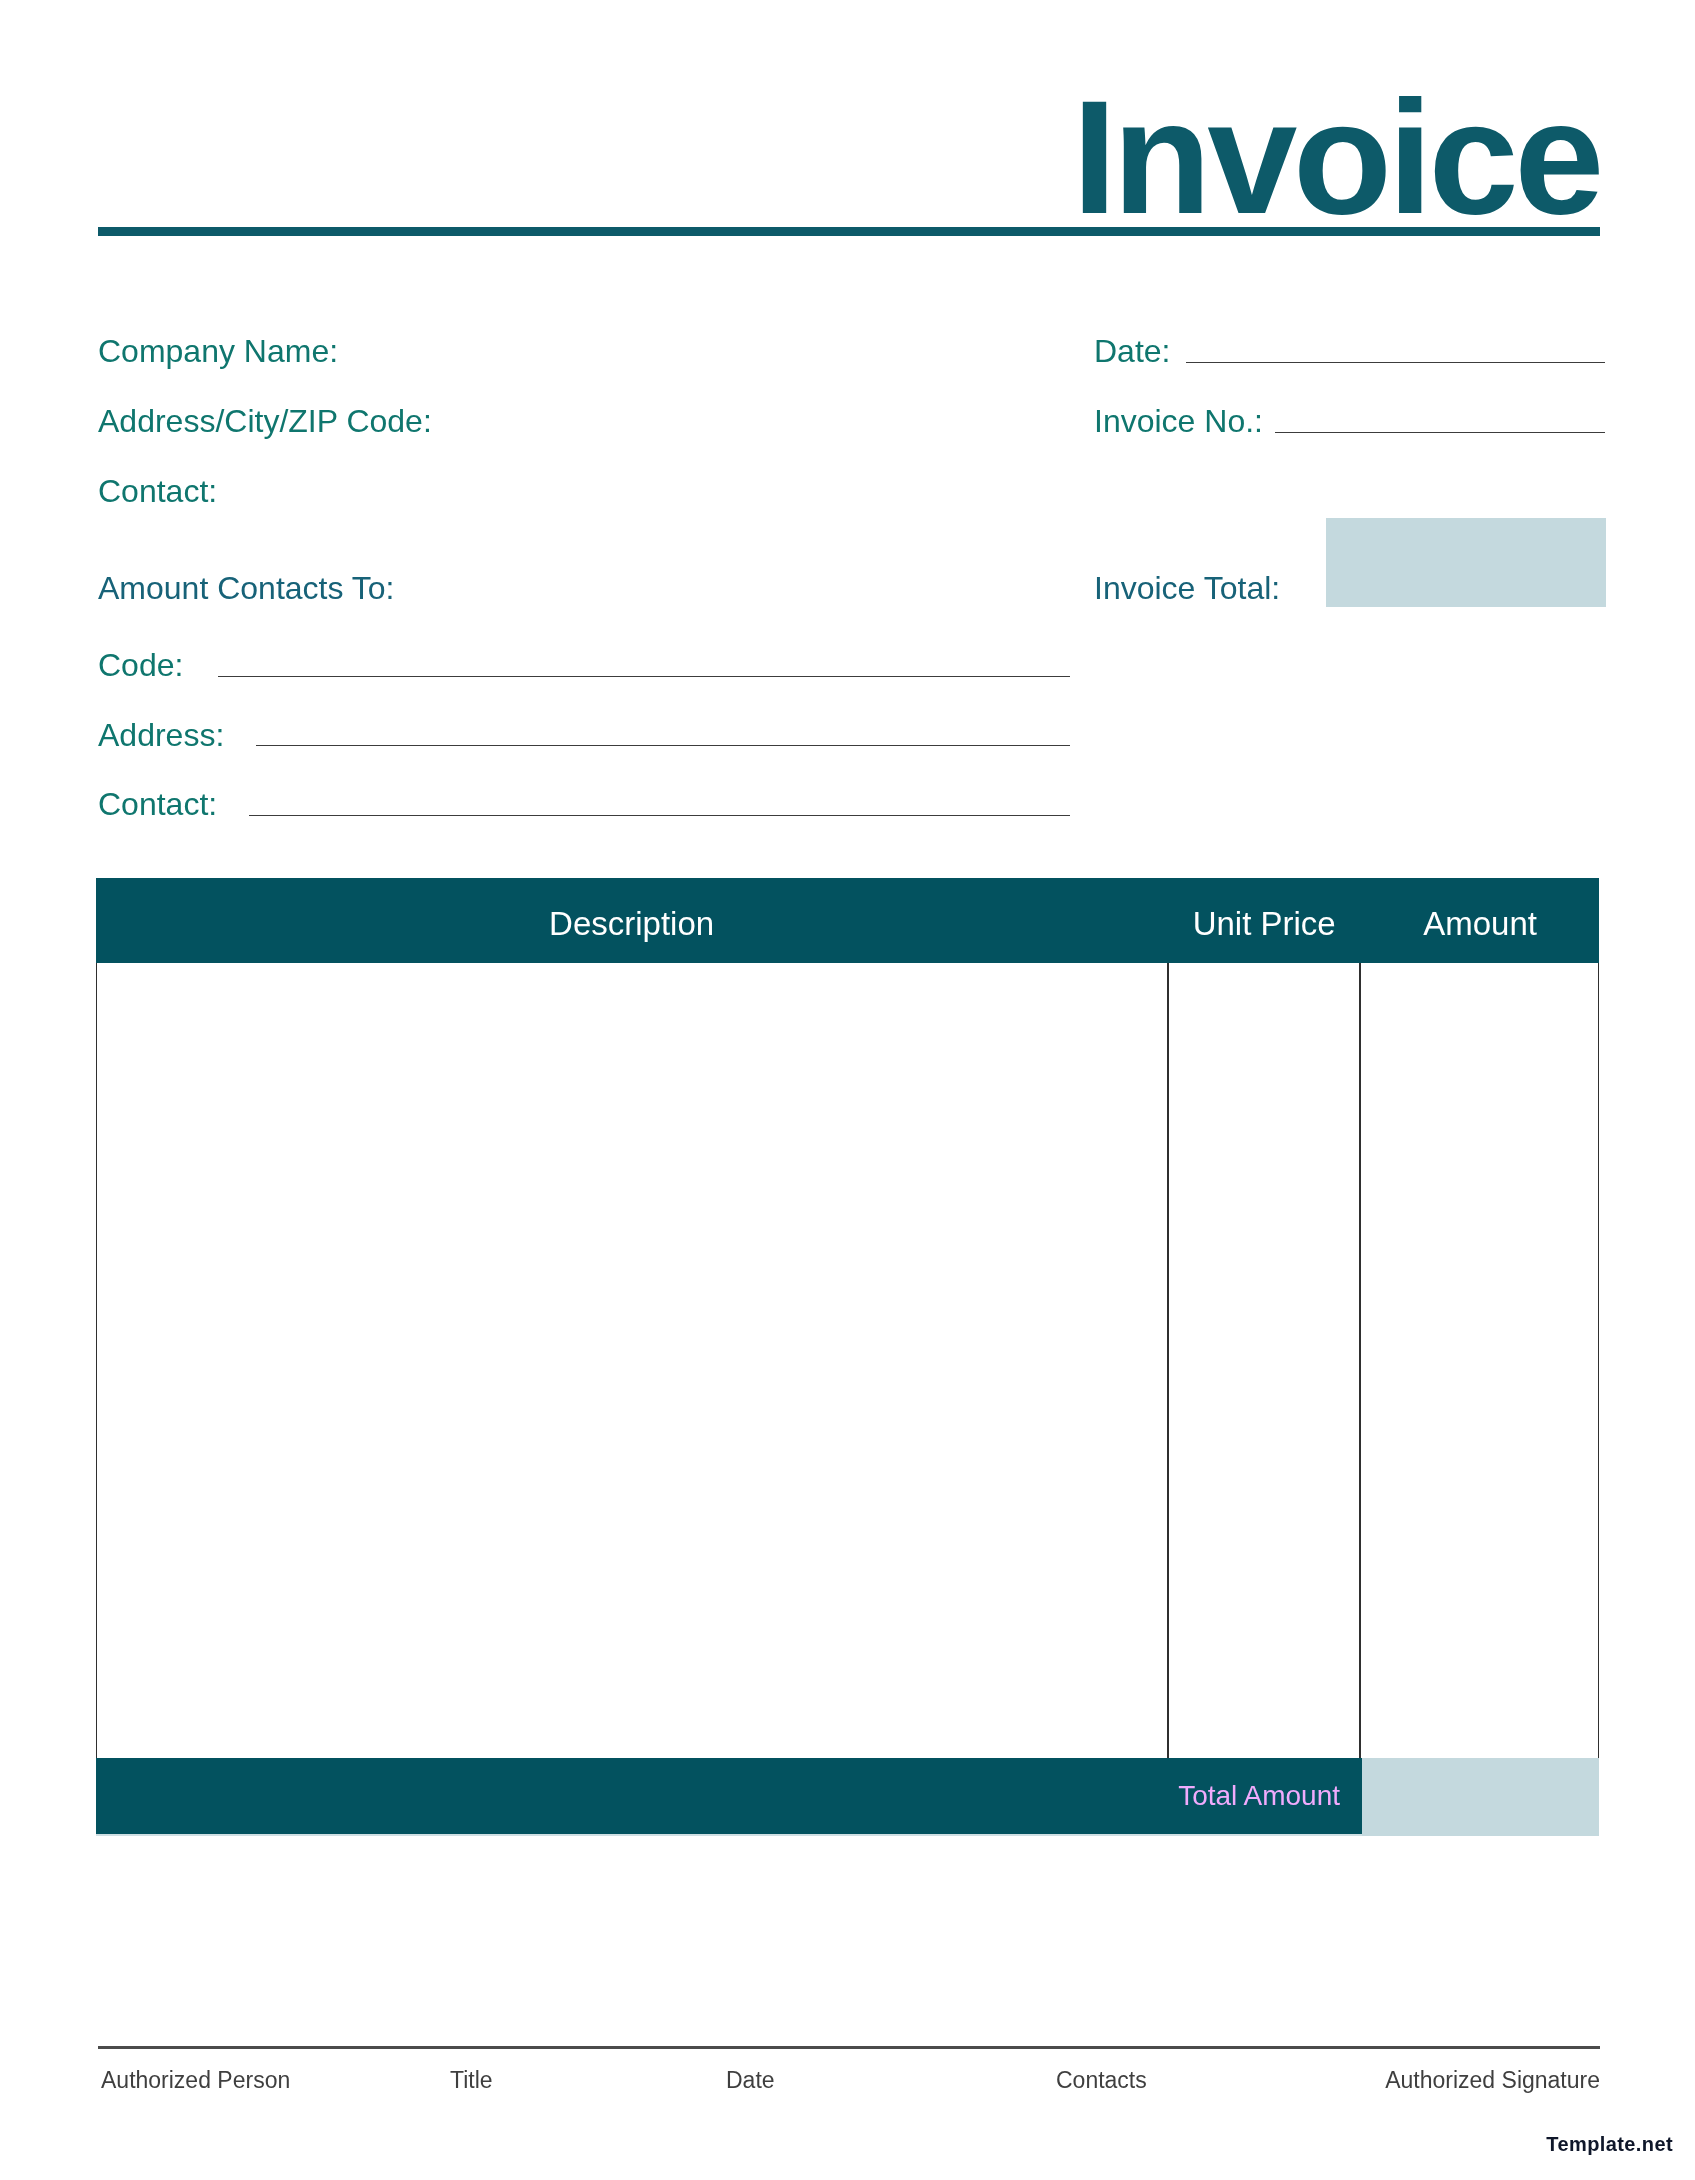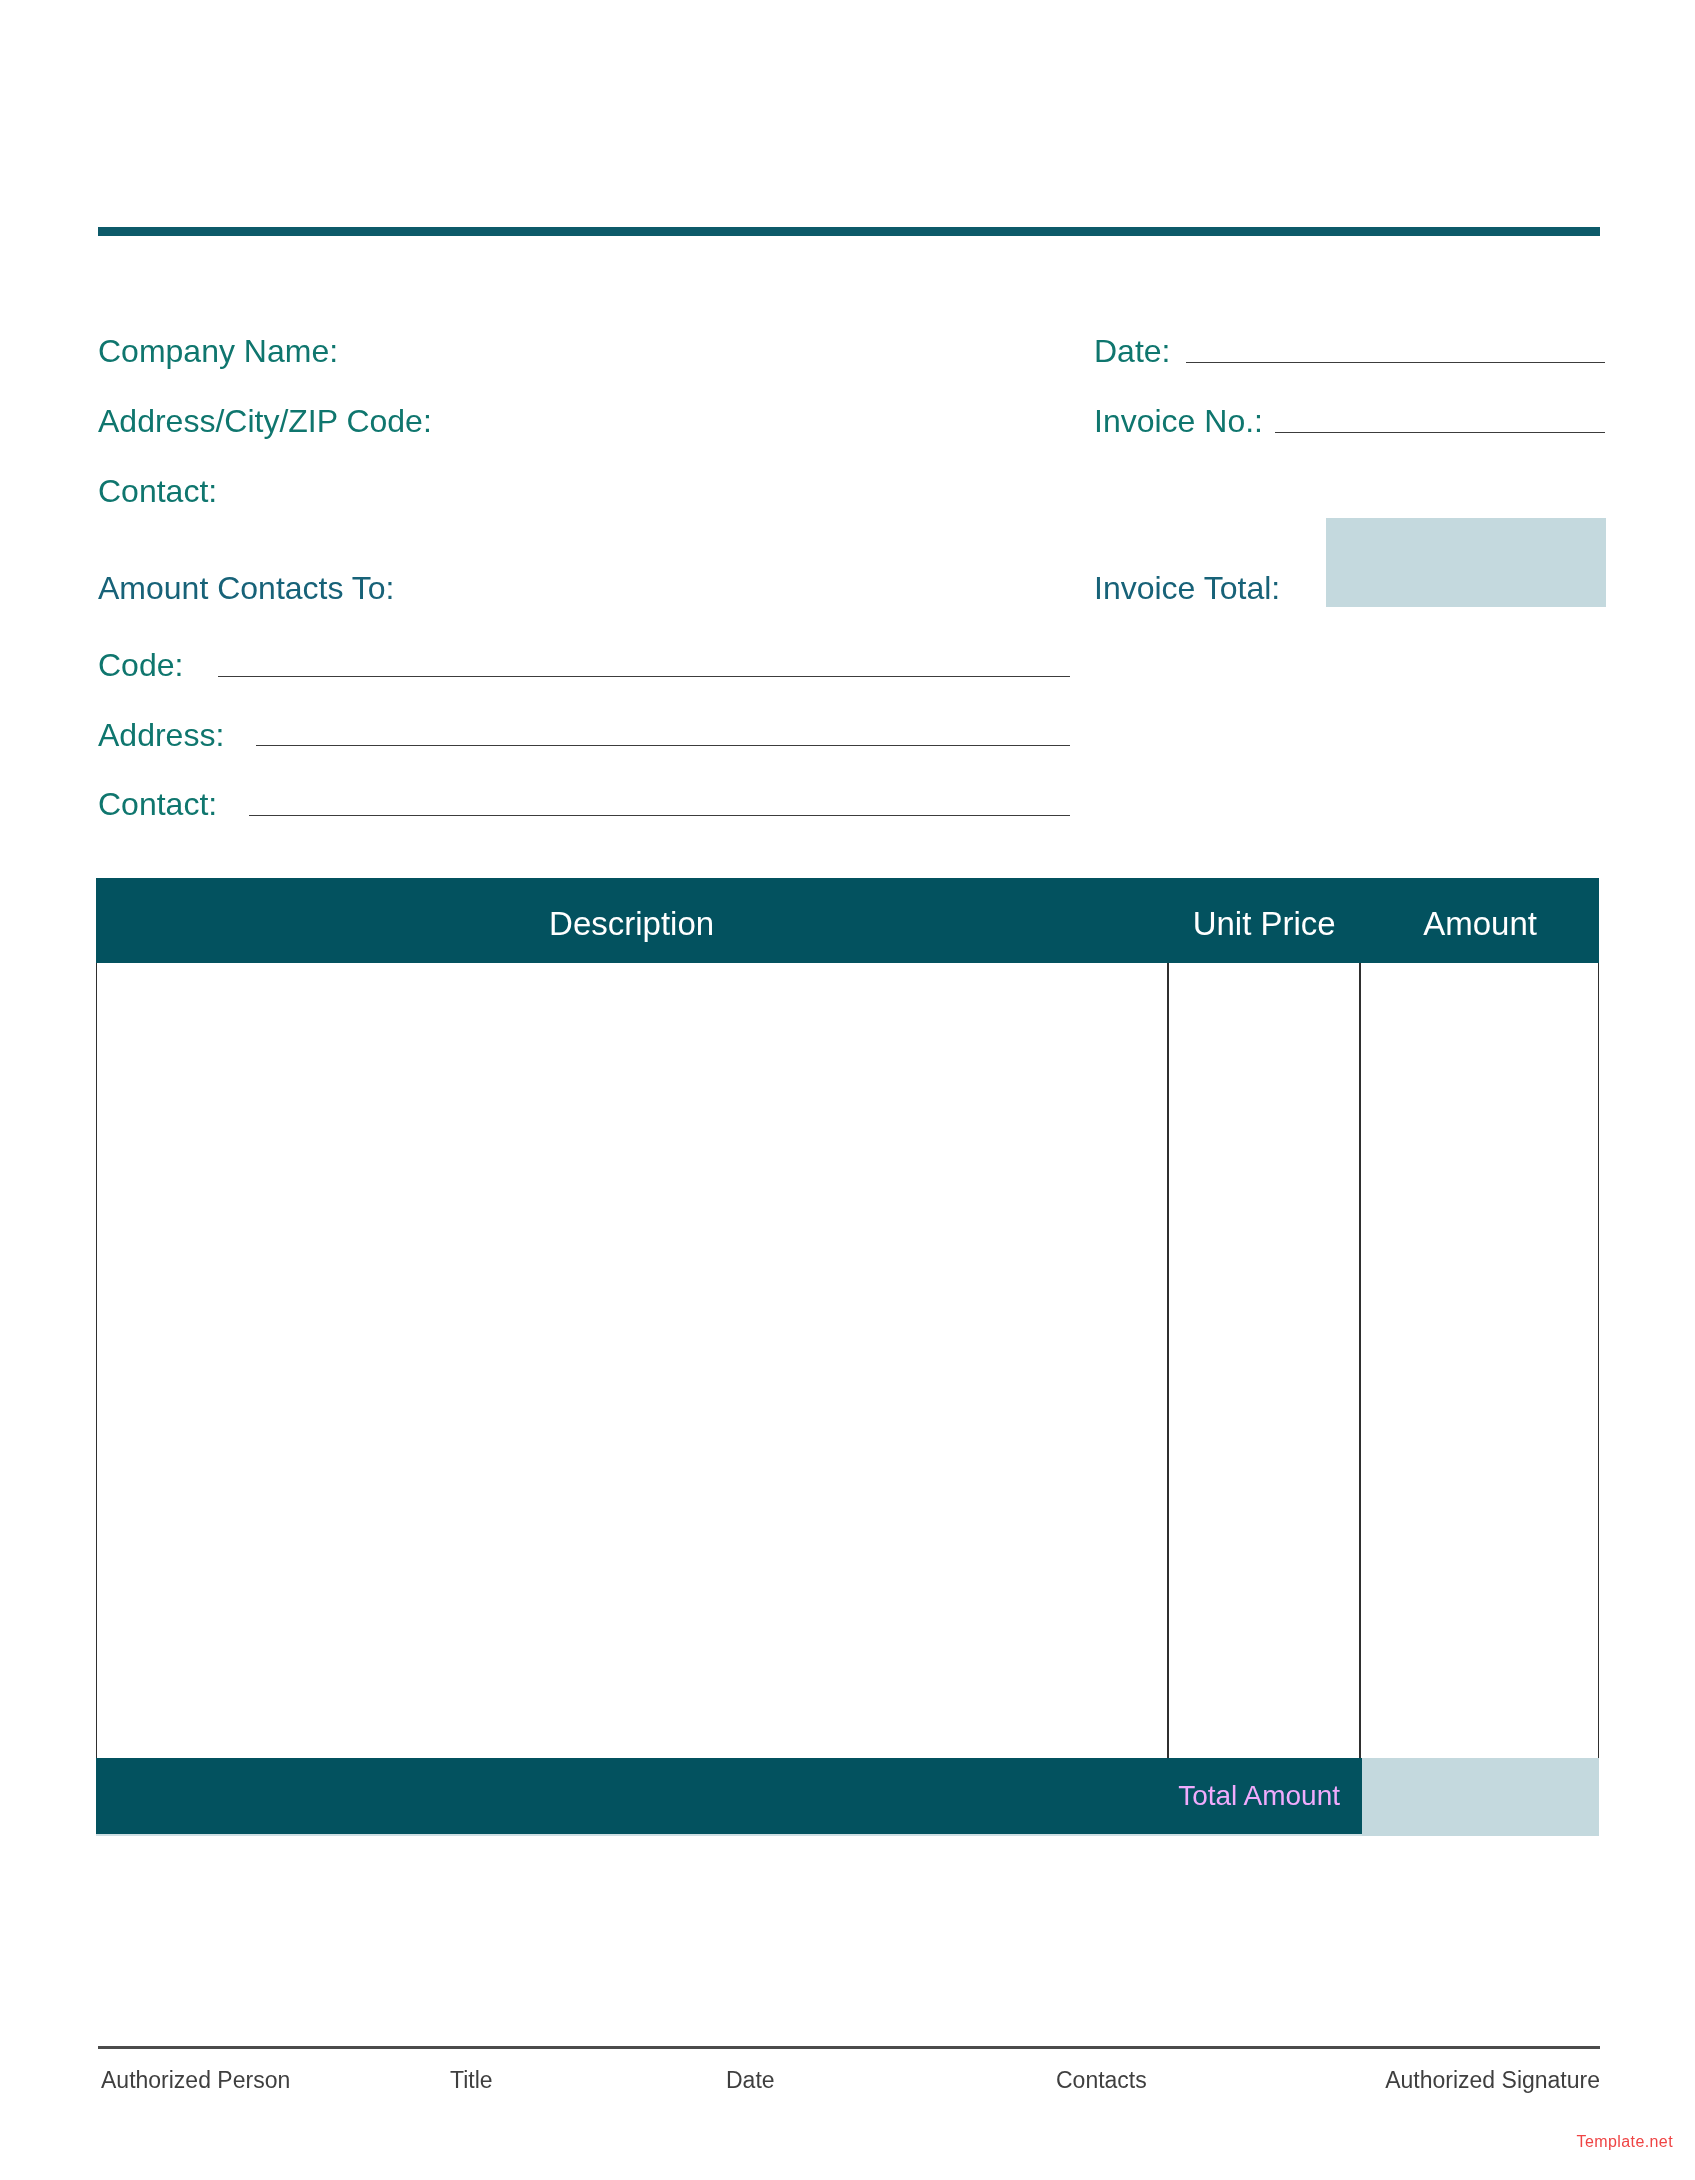--- a/index.html
+++ b/index.html
@@ -92,29 +92,30 @@
     left: 98px; width: 1502px; top: 2046px; height: 3.4px;
     background: #4b4b4b;
   }
   .foot-lbl {
     top: 2063px;
     font-size: 23px; line-height: 34px; color: #3f3f3f;
     white-space: nowrap;
   }
   .watermark {
     right: 23px; top: 2133px;
-    font-size: 16px; color: #ef4444; font-weight: normal;
+    font-size: 20px; color: #0f172a; font-weight: bold;
     letter-spacing: 0.4px;
   }
 </style>
 </head>
 <body>
 
 <div class="page">
 
+  <div class="abs title">Invoice</div>
   <div class="abs title-rule"></div>
 
   <div class="abs lbl" style="left:98px; top:332px;">Company Name:</div>
   <div class="abs lbl" style="left:98px; top:402px;">Address/City/ZIP Code:</div>
   <div class="abs lbl" style="left:98px; top:472px;">Contact:</div>
 
   <div class="abs lbl" style="left:1094px; top:332px;">Date:</div>
   <div class="abs fill-line" style="left:1186px; top:361px; width:419px;"></div>
 
   <div class="abs lbl" style="left:1094px; top:402px;">Invoice No.:</div>

